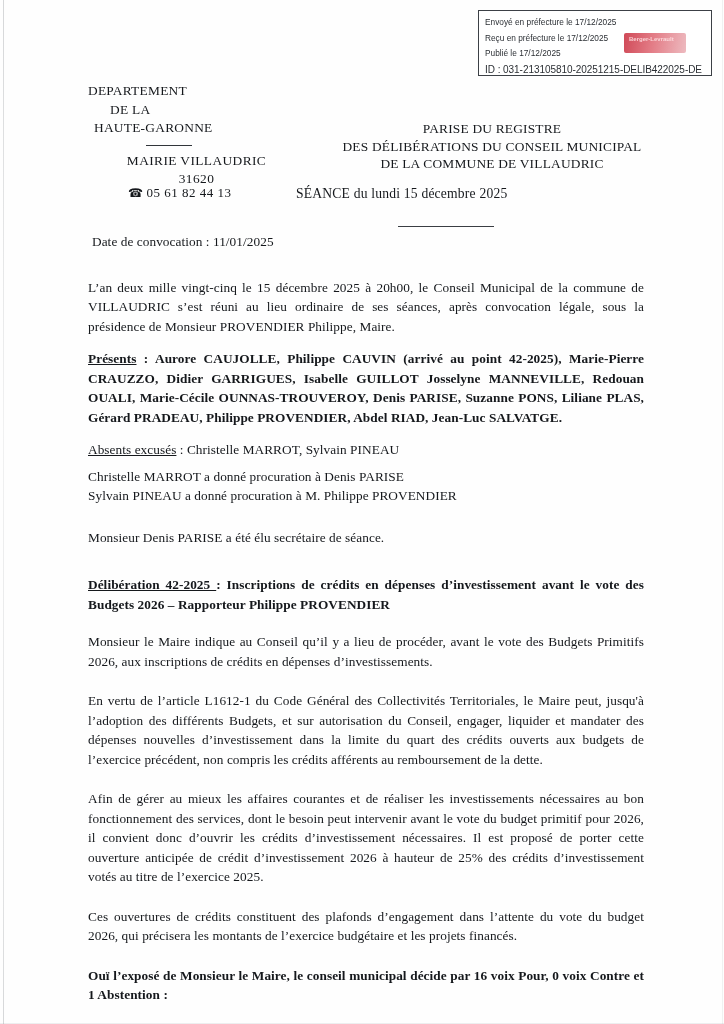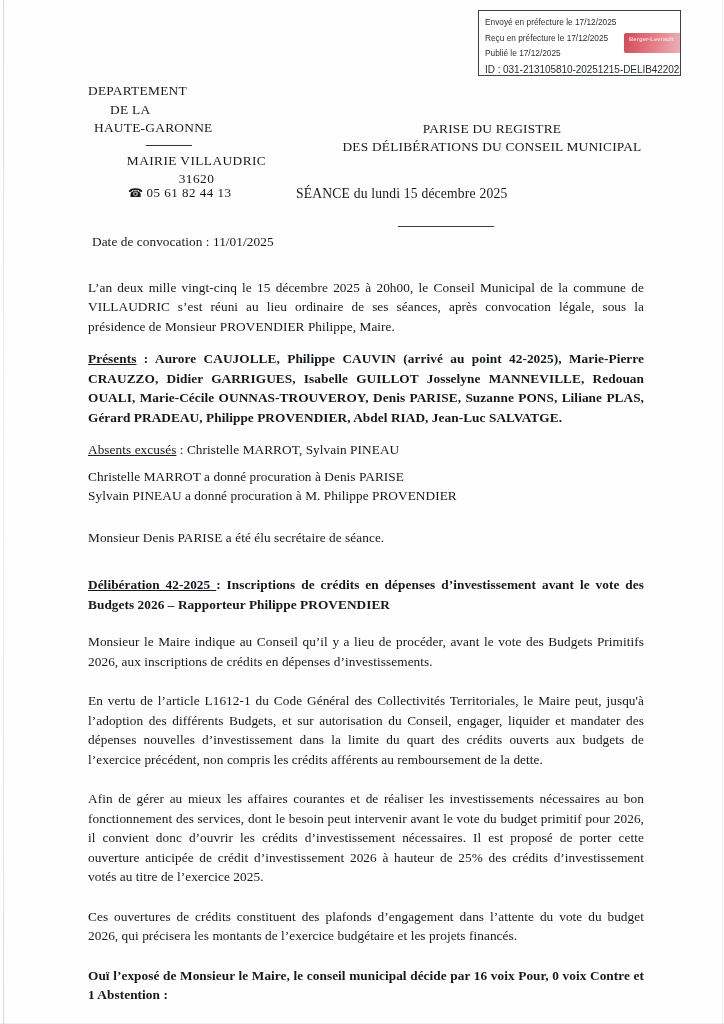--- a/index.html
+++ b/index.html
@@ -44,21 +44,21 @@
     width: 724px;
     height: 1px;
     background: rgba(150,155,160,0.16);
   }
 
   
   .stamp-box {
     position: absolute;
     left: 478px;
     top: 10px;
-    width: 203px;
+    width: 234px;
     height: 66px;
     border: 1px solid #3c4046;
     background: #ffffff;
     box-sizing: border-box;
     padding: 4px 6px 0 6px;
     font-family: "Liberation Sans", "DejaVu Sans", sans-serif;
     font-size: 8.3px;
     line-height: 15.5px;
     color: #2b2f34;
     overflow: hidden;
@@ -220,20 +220,21 @@
     <div class="cp">31620</div>
   </div>
 
   <div class="hdr-phone">
     <span class="phone-glyph">☎</span><span>05 61 82 44 13</span>
   </div>
 
   <div class="hdr-right">
     <div>PARISE DU REGISTRE</div>
     <div>DES DÉLIBÉRATIONS DU CONSEIL MUNICIPAL</div>
+    <div>DE LA COMMUNE DE VILLAUDRIC</div>
   </div>
   <div class="seance">SÉANCE du lundi 15 décembre 2025</div>
   <div class="seance-rule"></div>
 
   <div class="body-block">
 
     <p class="conv">Date de convocation : 11/01/2025</p>
 
     <p class="para">L’an deux mille vingt-cinq le 15 décembre 2025 à 20h00, le Conseil Municipal de la commune de VILLAUDRIC s’est réuni au lieu ordinaire de ses séances, après convocation légale, sous la présidence de Monsieur PROVENDIER Philippe, Maire.</p>
 

